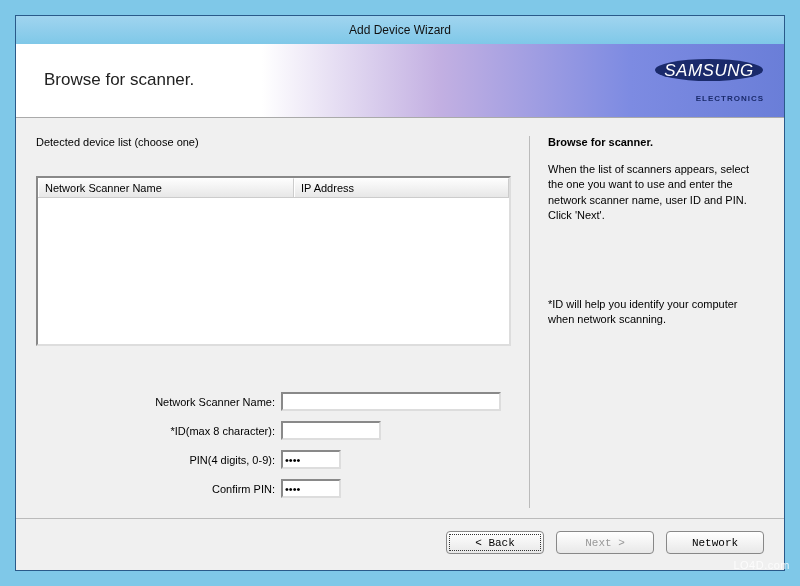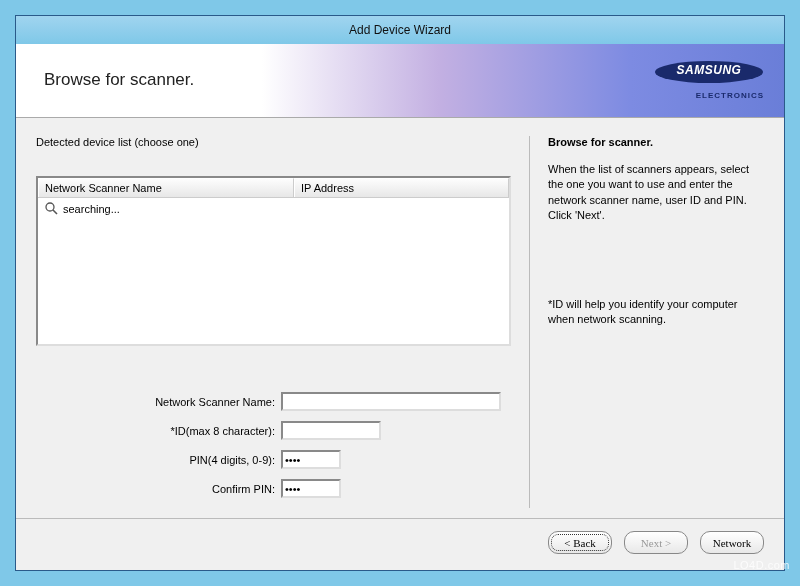--- a/index.html
+++ b/index.html
@@ -45,22 +45,22 @@
       color: #222;
       margin-left: 8px;
     }
     .brand {
       text-align: right;
       color: #1a2a6b;
       line-height: 1;
     }
     .brand .logo-main {
       font-style: italic;
-      font-weight: bold;
-      font-size: 12px;
+      font-weight: normal;
+      font-size: 17px;
       letter-spacing: 0.5px;
     }
     .brand .logo-sub {
       font-size: 8px;
       font-weight: bold;
       letter-spacing: 1px;
       margin-top: 16px;
     }
     .content {
       flex: 1;
@@ -155,28 +155,28 @@
       line-height: 1.4;
     }
     .footer {
       border-top: 1px solid #bbb;
       padding: 12px 20px 16px;
       display: flex;
       justify-content: flex-end;
       gap: 12px;
     }
     .btn {
-      width: 64px;
+      width: 98px;
       height: 23px;
-      font-family: Liberation Serif, serif;
+      font-family: Liberation Mono, monospace;
       font-size: 11px;
       border: 1px solid #888;
       background: linear-gradient(to bottom, #fff, #e8e8e8);
       cursor: pointer;
-      border-radius: 10px;
+      border-radius: 4px;
     }
     .btn.focused {
       outline: 1px dotted #333;
       outline-offset: -4px;
     }
     .btn:disabled {
       color: #999;
       cursor: default;
     }
     .watermark {
@@ -209,31 +209,20 @@
   </div>
 
   <div class="content">
     <div class="left-pane">
       <div class="list-caption">Detected device list (choose one)</div>
       <div class="device-list">
         <div class="list-header">
           <div class="col col-name">Network Scanner Name</div>
           <div class="col col-ip">IP Address</div>
         </div>
-        <div class="list-body">
-          <div class="searching-row">
-            <span class="search-icon">
-              <svg width="15" height="15" viewBox="0 0 15 15">
-                <circle cx="6" cy="6" r="4" fill="none" stroke="#555" stroke-width="1.3"></circle>
-                <line x1="9" y1="9" x2="13" y2="13" stroke="#555" stroke-width="1.6"></line>
-              </svg>
-            </span>
-            <span>searching...</span>
-          </div>
-        </div>
       </div>
 
       <div class="form-area">
         <div class="form-row">
           <label>Network Scanner Name:</label>
           <input type="text" class="text-input wide" value="" style="">
         </div>
         <div class="form-row">
           <label>*ID(max 8 character):</label>
           <input type="text" class="text-input narrow" value="" style="">

